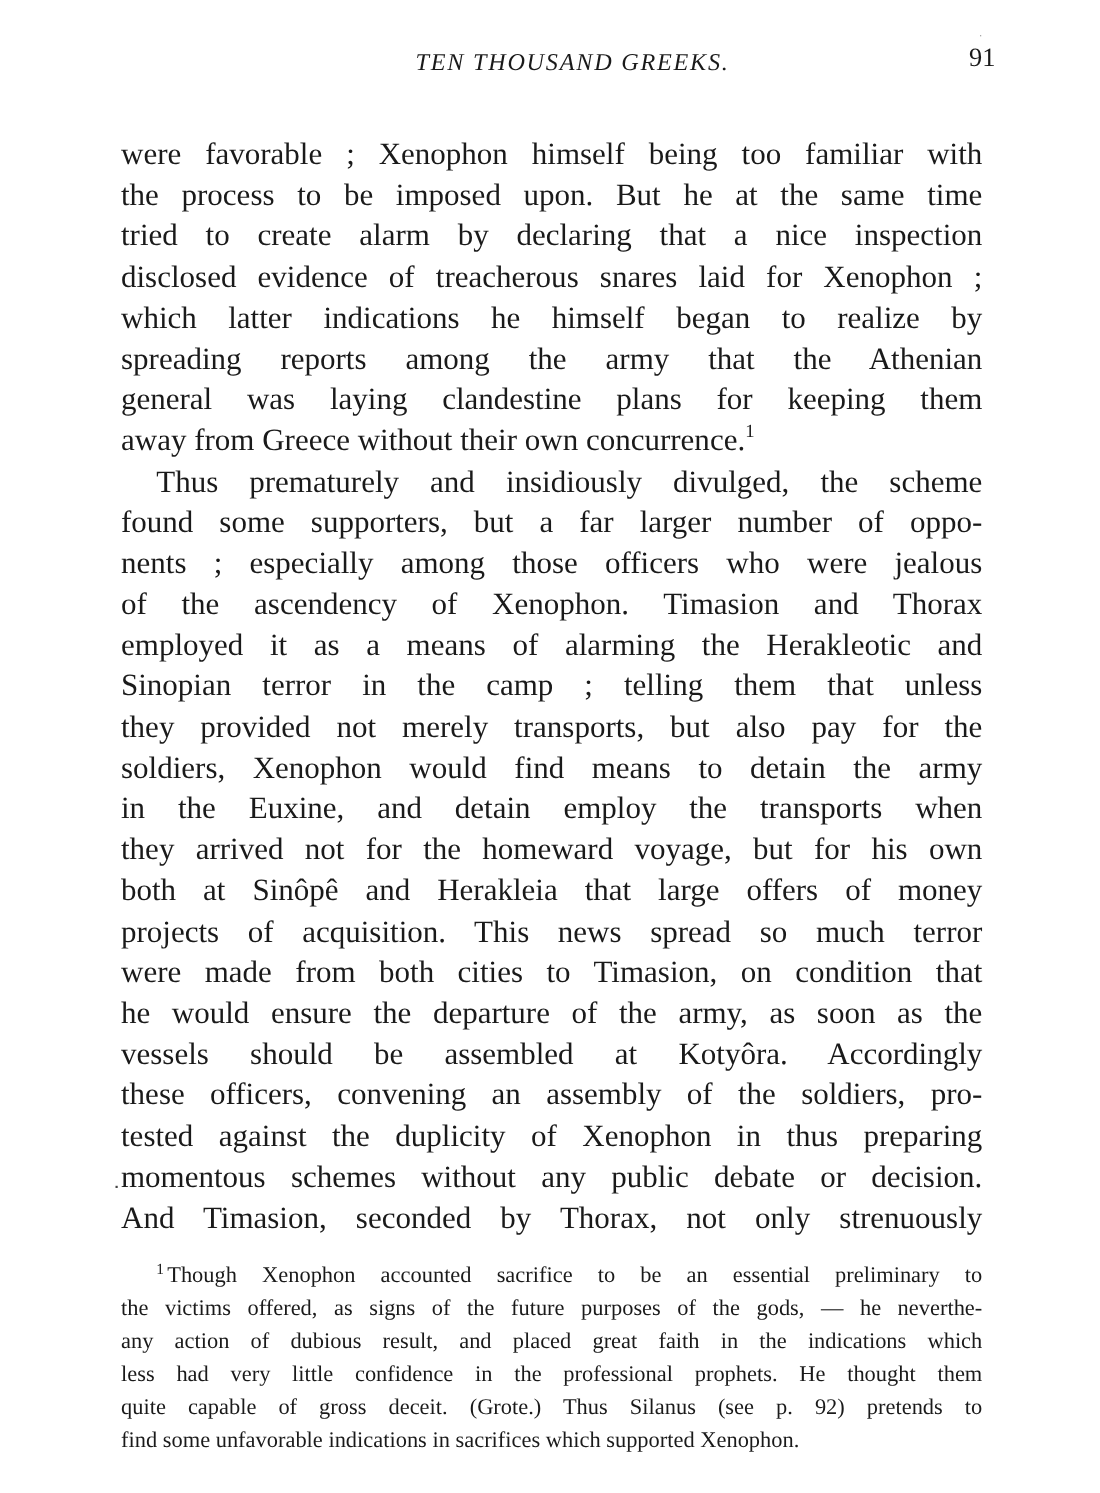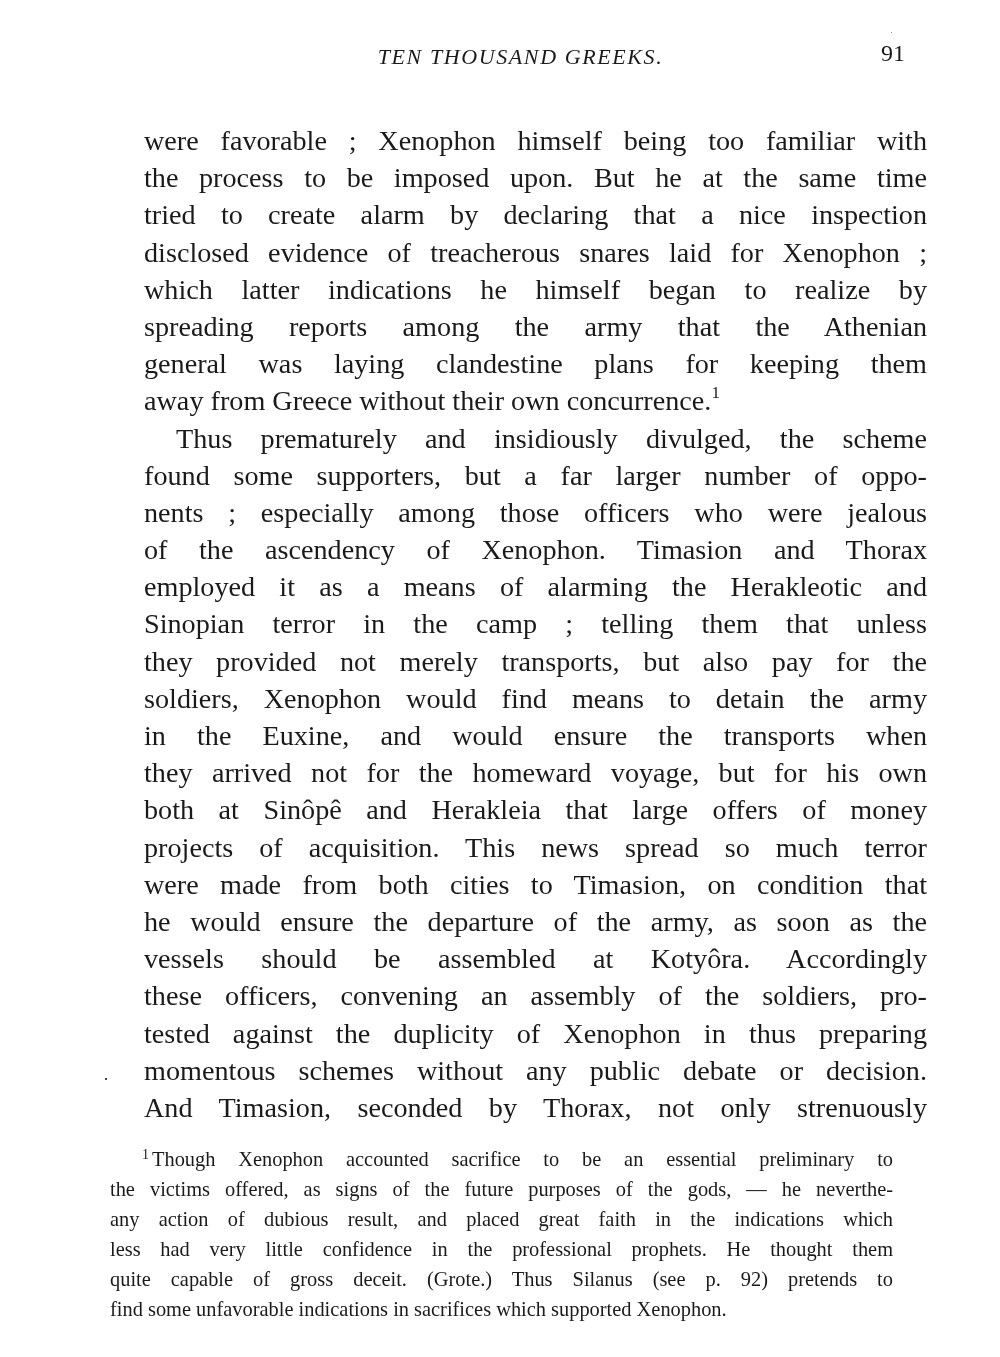--- a/index.html
+++ b/index.html
@@ -46,21 +46,20 @@
       top: 2px;
       font-size: 24px;
     }
     .body-text {
       position: absolute;
       top: 122px;
       left: 0;
       width: 783px;
       font-size: 28.2px;
       line-height: 37.2px;
-      margin-left: 34px;
     }
     .line {
       display: block;
       white-space: nowrap;
       text-align: justify;
       text-align-last: justify;
       height: 37.2px;
     }
     .line.last {
       text-align-last: left;
@@ -134,21 +133,21 @@
 
     <div>
       <span class="line indent">Thus prematurely and insidiously divulged, the scheme</span>
       <span class="line">found some supporters, but a far larger number of oppo-</span>
       <span class="line">nents ; especially among those officers who were jealous</span>
       <span class="line">of the ascendency of Xenophon. Timasion and Thorax</span>
       <span class="line">employed it as a means of alarming the Herakleotic and</span>
       <span class="line">Sinopian terror in the camp ; telling them that unless</span>
       <span class="line">they provided not merely transports, but also pay for the</span>
       <span class="line">soldiers, Xenophon would find means to detain the army</span>
-      <span class="line">in the Euxine, and would ensure the transports when</span>
+      <span class="line">in the Euxine, and detain employ the transports when</span>
       <span class="line">they arrived not for the homeward voyage, but for his own</span>
       <span class="line">both at Sinôpê and Herakleia that large offers of money</span>
       <span class="line">projects of acquisition. This news spread so much terror</span>
       <span class="line">were made from both cities to Timasion, on condition that</span>
       <span class="line">he would ensure the departure of the army, as soon as the</span>
       <span class="line">vessels should be assembled at Kotyôra. Accordingly</span>
       <span class="line">these officers, convening an assembly of the soldiers, pro-</span>
       <span class="line">tested against the duplicity of Xenophon in thus preparing</span>
       <span class="line">momentous schemes without any public debate or decision.</span>
       <span class="line">And Timasion, seconded by Thorax, not only strenuously</span>

